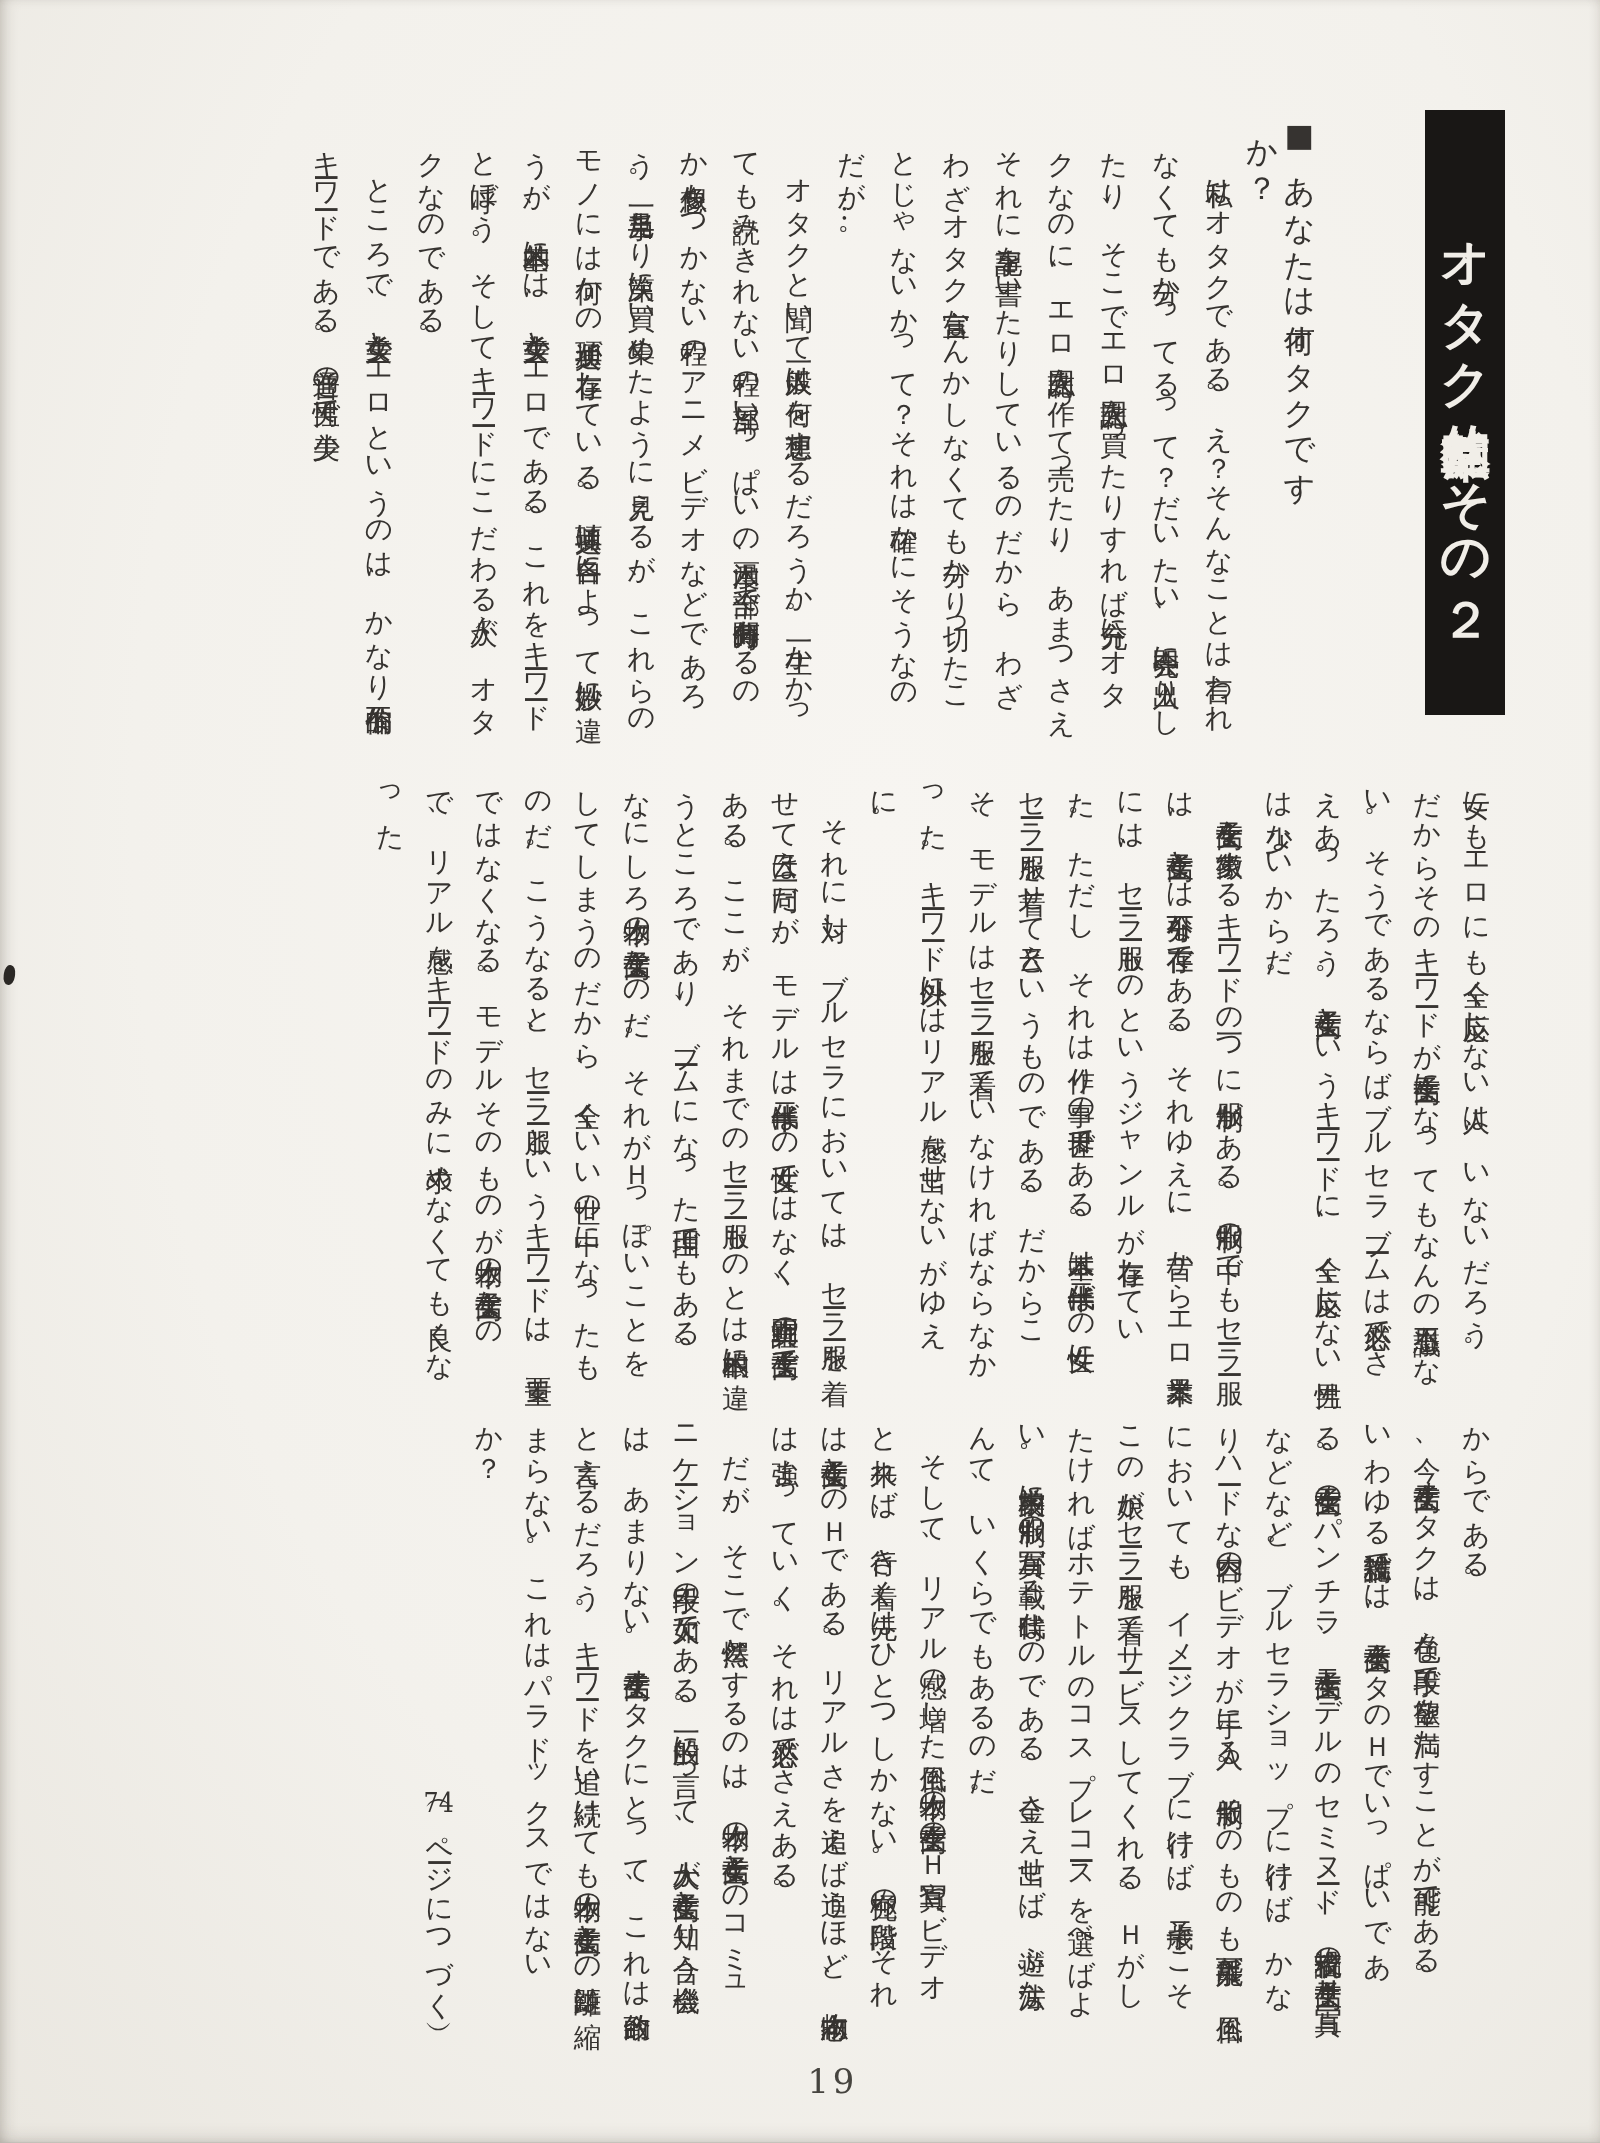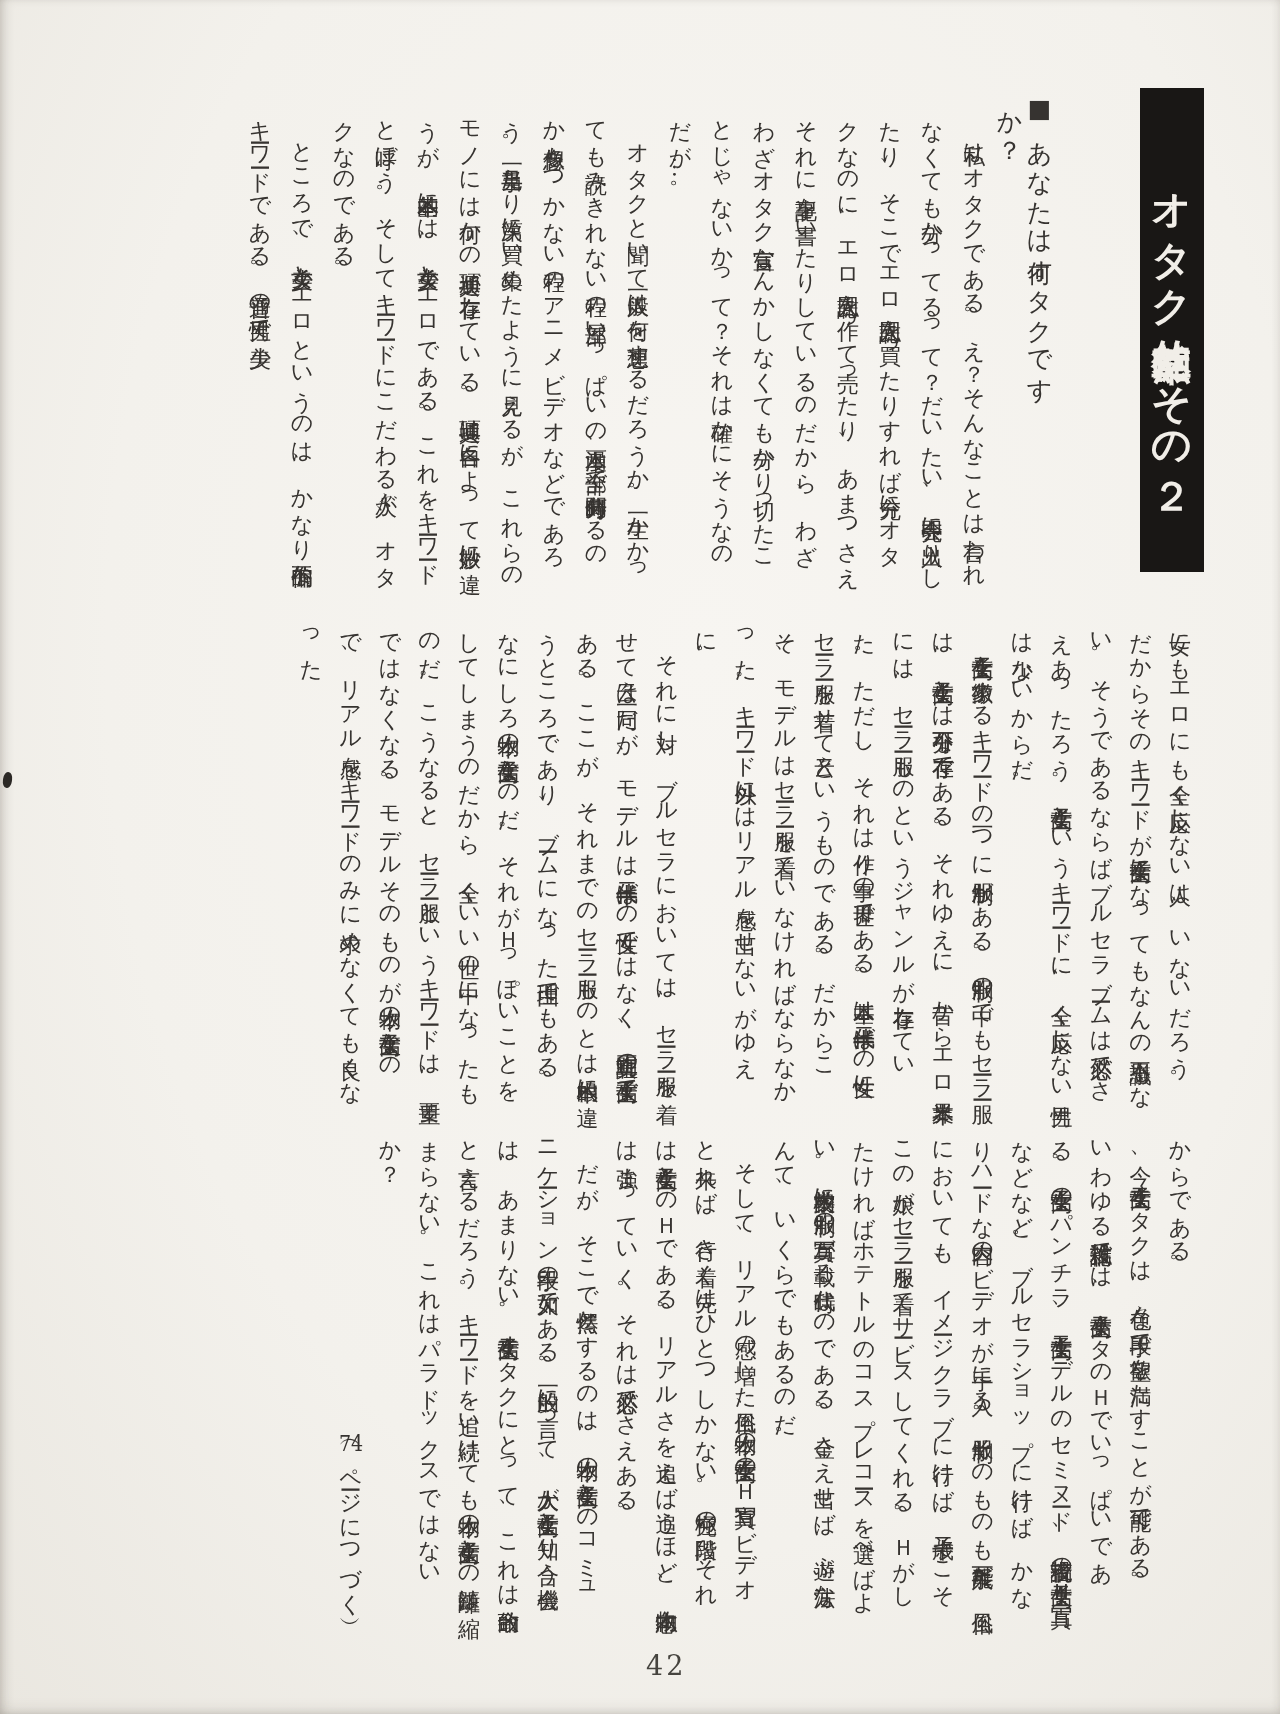--- a/index.html
+++ b/index.html
@@ -84,17 +84,17 @@
   </div>
 
   <div class="band band-bottom">
     <p>からである。</p>
     <p>　今、女子高生オタクは、色々な手段で欲望を満たすことが可能である。いわゆる投稿雑誌では、女子高生ネタのＨでいっぱいである。女子高生のパンチラ、女子高生モデルのセミヌード、読者投稿の女子高生Ｈ写真などなど。ブルセラショップに行けば、かなりハードな内容のビデオが手に入る。制服そのものも入手可能だ。風俗においても、イメージクラブに行けば、二十歳そこそこの娘がセーラー服を着てサービスしてくれる。Ｈがしたければホテトルのコスプレコースを選べばよい。学校案内に制服の写真が載る時代なのである。金さえ出せば、遊ぶ方法なんて、いくらでもあるのだ。</p>
     <p>　そして、リアル感の増した風俗、本物の女子高生のＨ写真やビデオと来れば、行き着く先はひとつしかない。究極の段階、それは女子高生とのＨである。リアルさを追えば追うほど、本物志向は強まっていく。それは必然でさえある。</p>
     <p>　だが、そこで愕然とするのは、本物の女子高生とのコミュニケーション手段の欠如である。一般的に言って、大人が女子高生と知り合う機会は、あまりない。女子高生オタクにとって、これは致命的と言えるだろう。キーワードを追い続けても本物の女子高生との距離は縮まらない。これはパラドックスではないか？</p>
     <p class="cont"><span>（</span><span class="tcy">74</span><span>ページにつづく）</span></p>
   </div>
 
-  <div class="page-number">42</div>
+  <div class="page-number">19</div>
 
   <div class="speck"></div>
 
 </div>
 
 </body></html>

